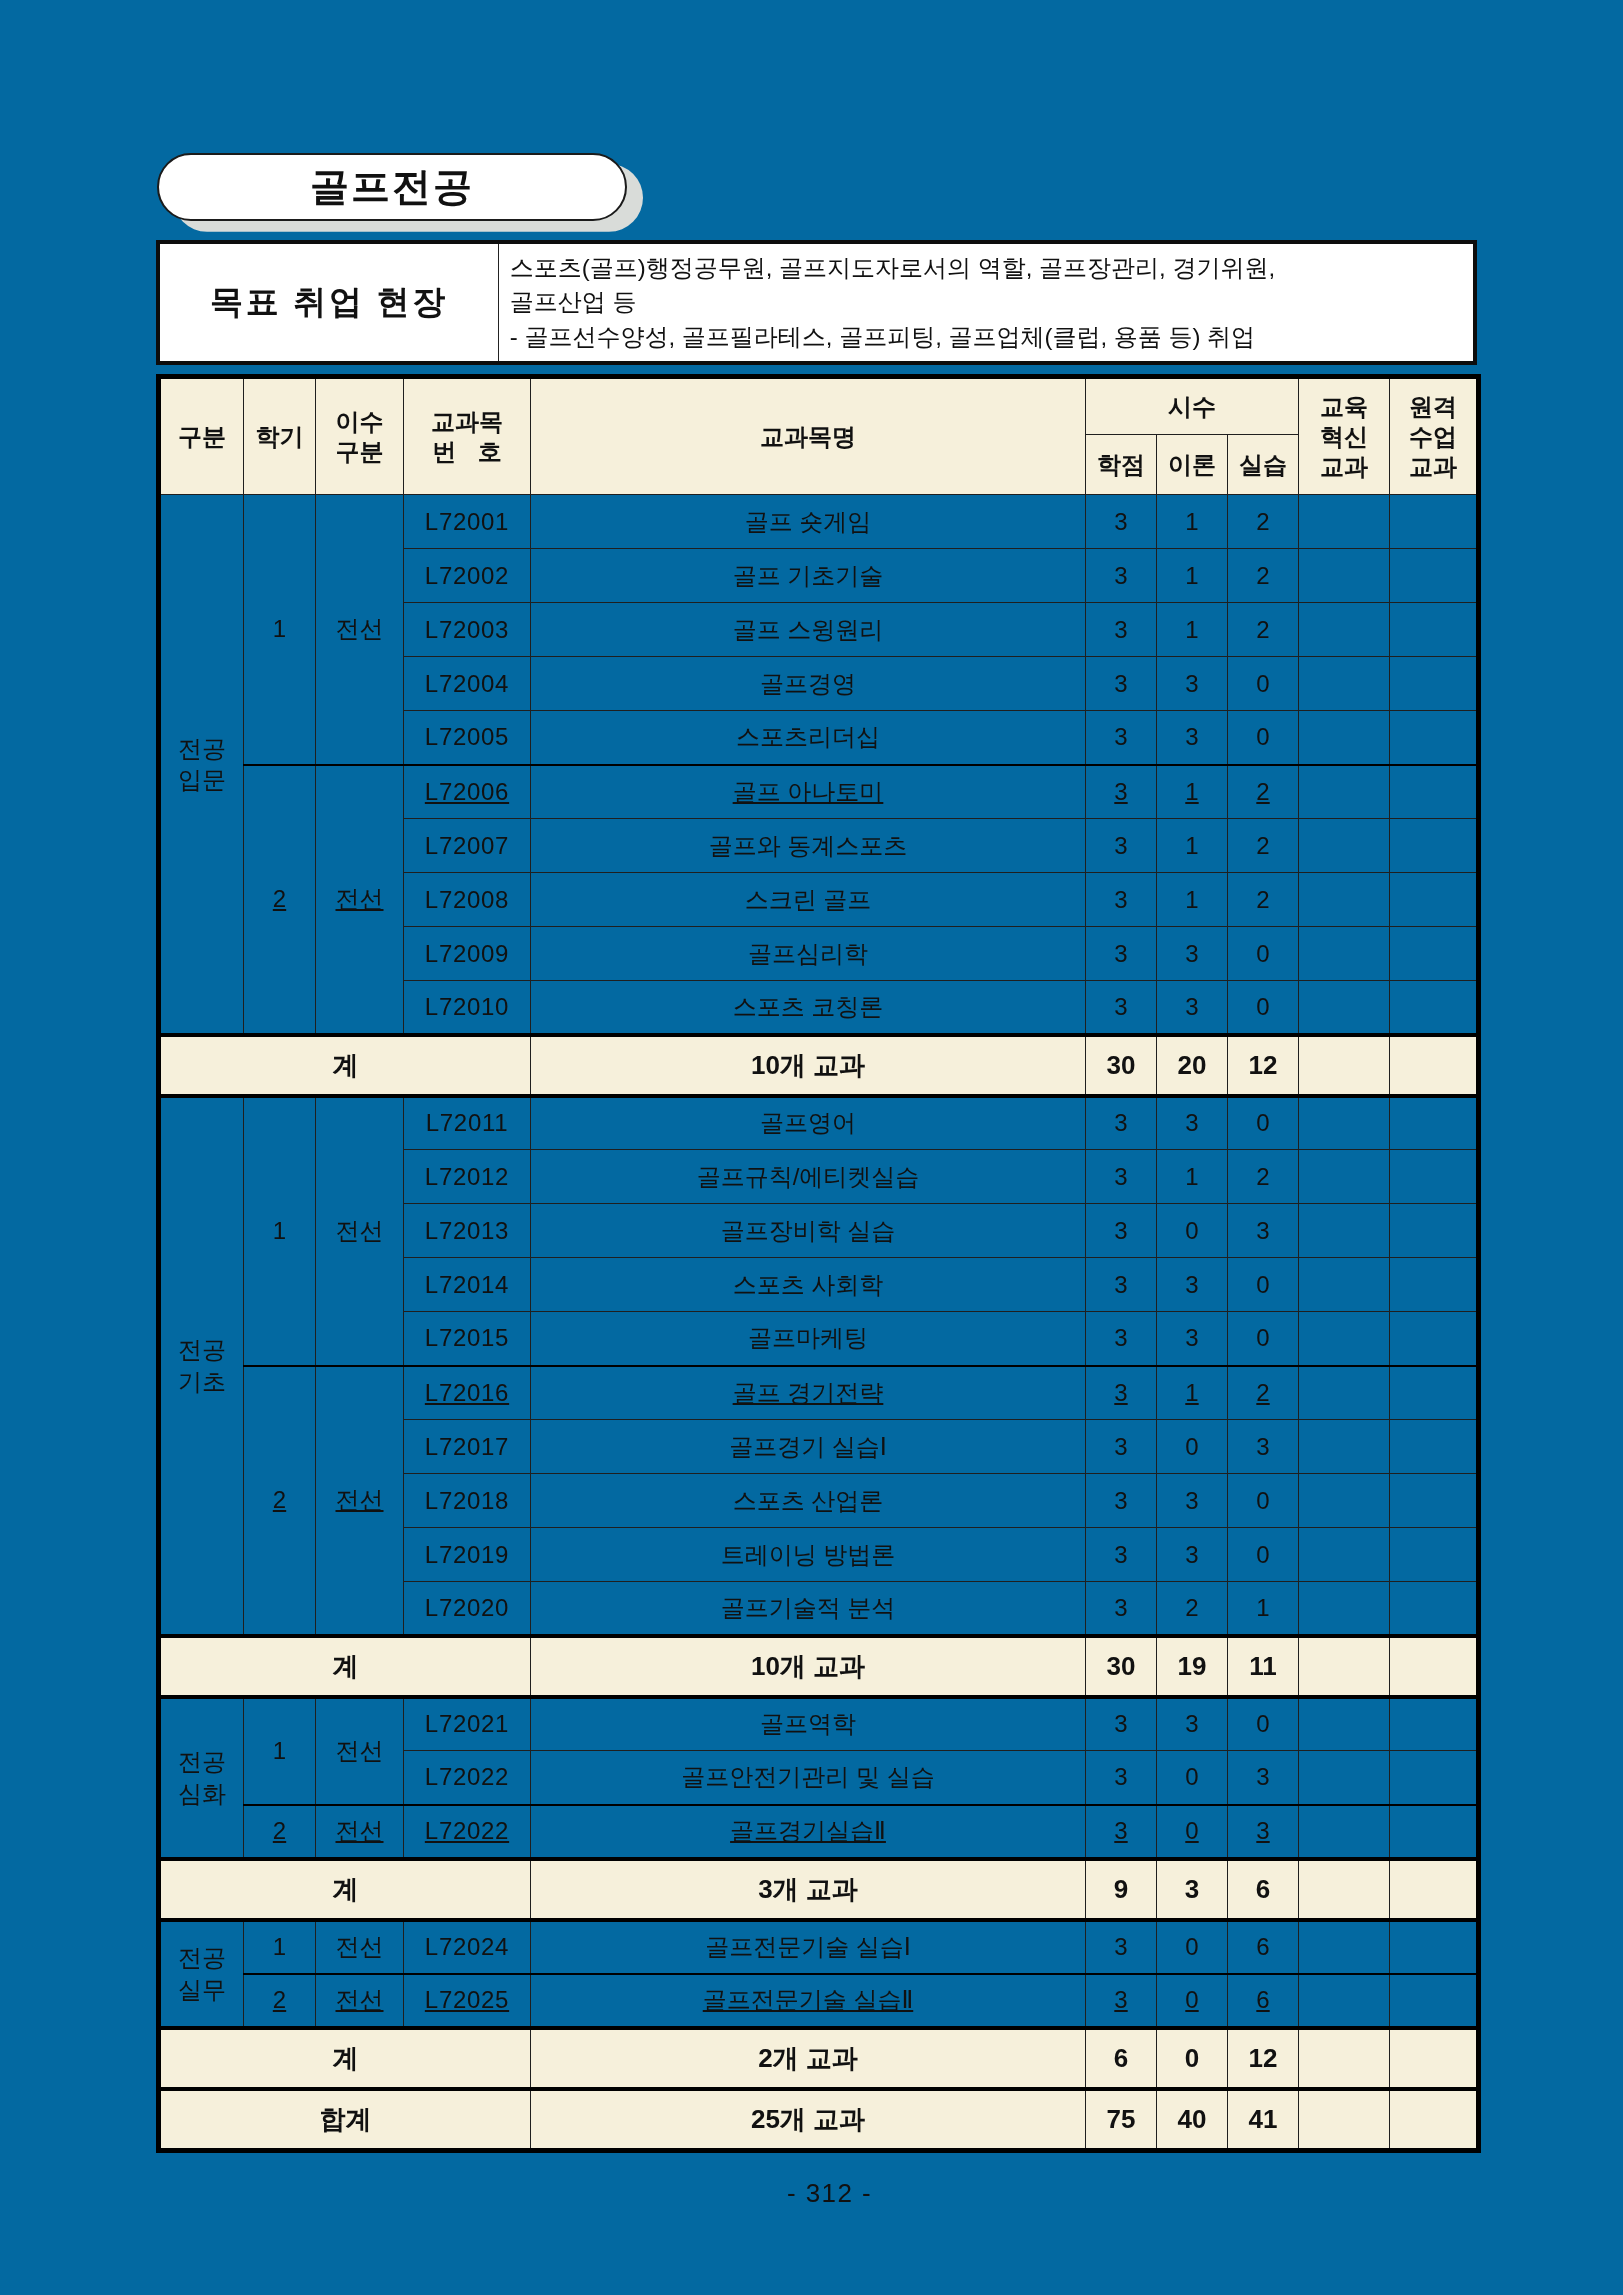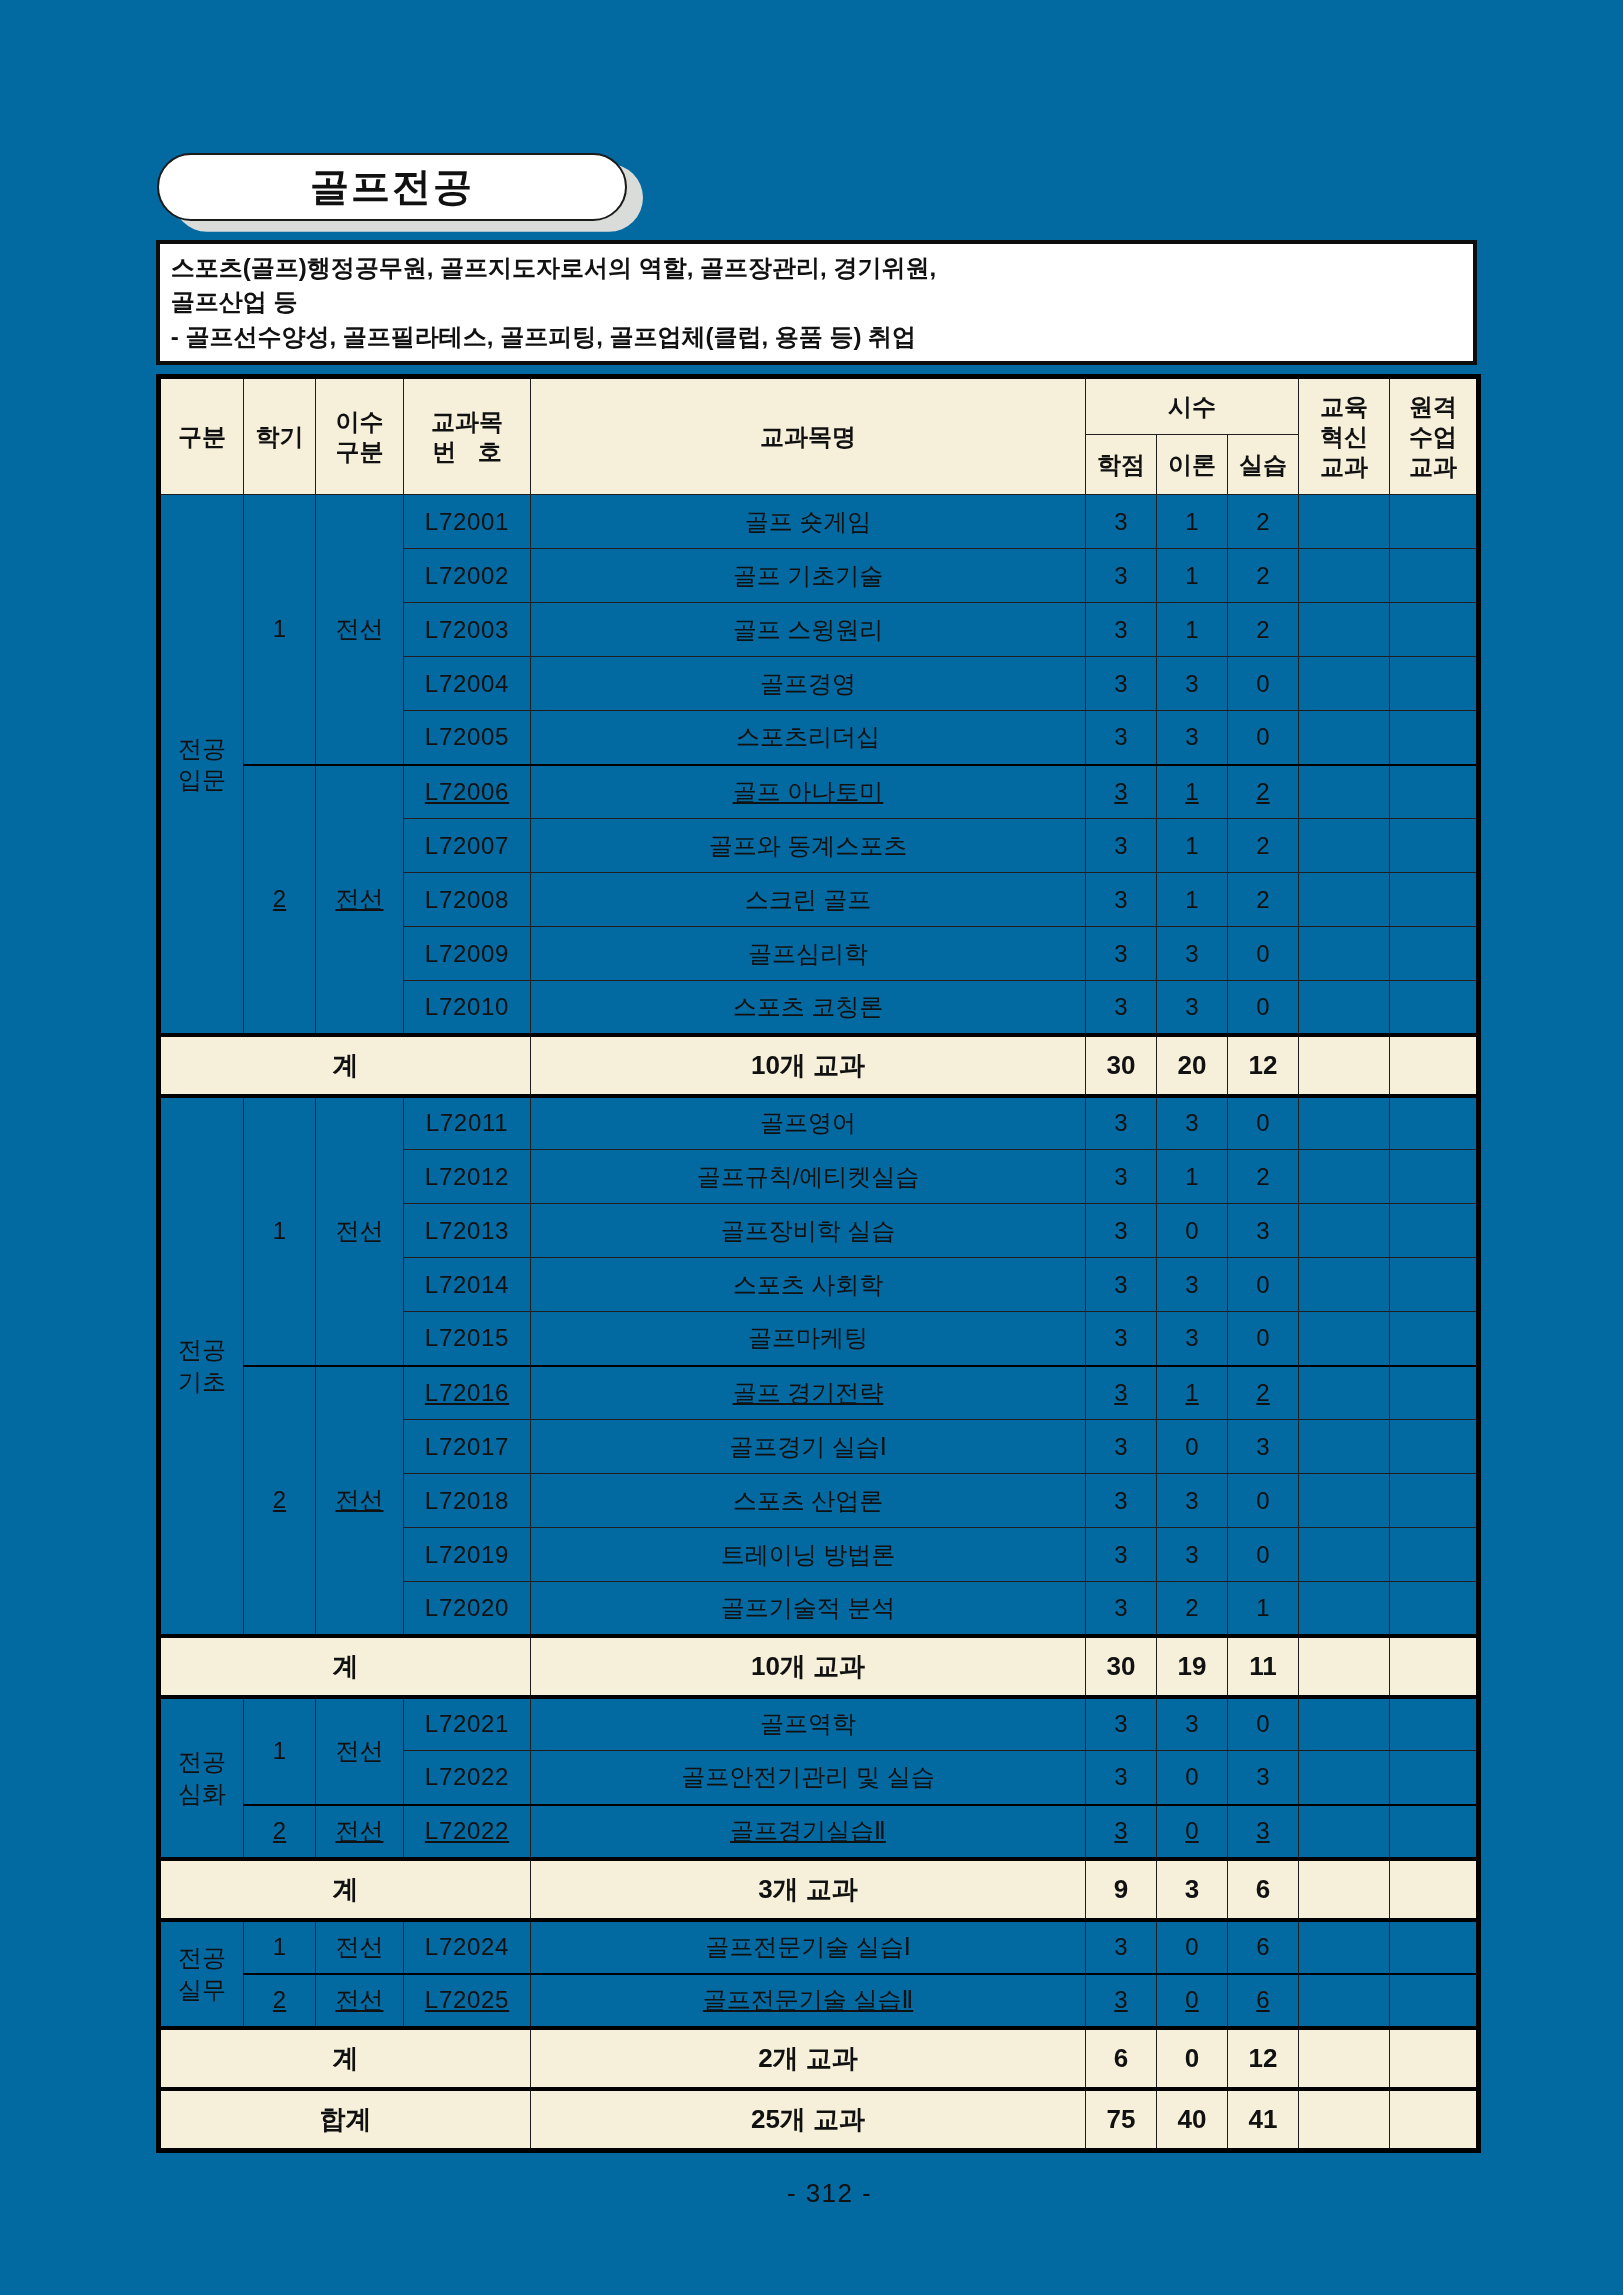--- a/index.html
+++ b/index.html
@@ -24,21 +24,21 @@
   }
   .goal-label{
     width:338px;flex:0 0 338px;border-right:1.4px solid #222;
     display:flex;align-items:center;justify-content:center;
     font-size:33px;font-weight:bold;letter-spacing:2.7px;
   }
   .goal-text{
     flex:1;padding:2.7px 4px 2.7px 10.8px;display:flex;flex-direction:column;
     justify-content:space-evenly;font-size:24px;line-height:1.1;
   }
-  .goal-line{white-space:nowrap;font-weight:bold;}
+  .goal-line{white-space:nowrap;}
   
   table.curr{
     position:absolute;left:156px;top:374px;width:1321px;
     border-collapse:collapse;table-layout:fixed;
     border:5.4px solid #000;
   }
   table.curr td{
     border:1.4px solid #1f1f1f;text-align:center;vertical-align:middle;
     font-size:24px;padding:0;overflow:hidden;
   }
@@ -65,20 +65,21 @@
 </head>
 <body>
 
 <div class="page">
 
   <div class="badge">
     <span class="badge-title">골프전공</span>
   </div>
 
   <div class="goal">
+    <div class="goal-label">목표 취업 현장</div>
     <div class="goal-text">
       <div class="goal-line">스포츠(골프)행정공무원, 골프지도자로서의 역할, 골프장관리, 경기위원,</div>
       <div class="goal-line">골프산업 등</div>
       <div class="goal-line">- 골프선수양성, 골프필라테스, 골프피팅, 골프업체(클럽, 용품 등) 취업</div>
     </div>
   </div>
 
   <table class="curr">
     <colgroup>
       <col style="width:85px">

